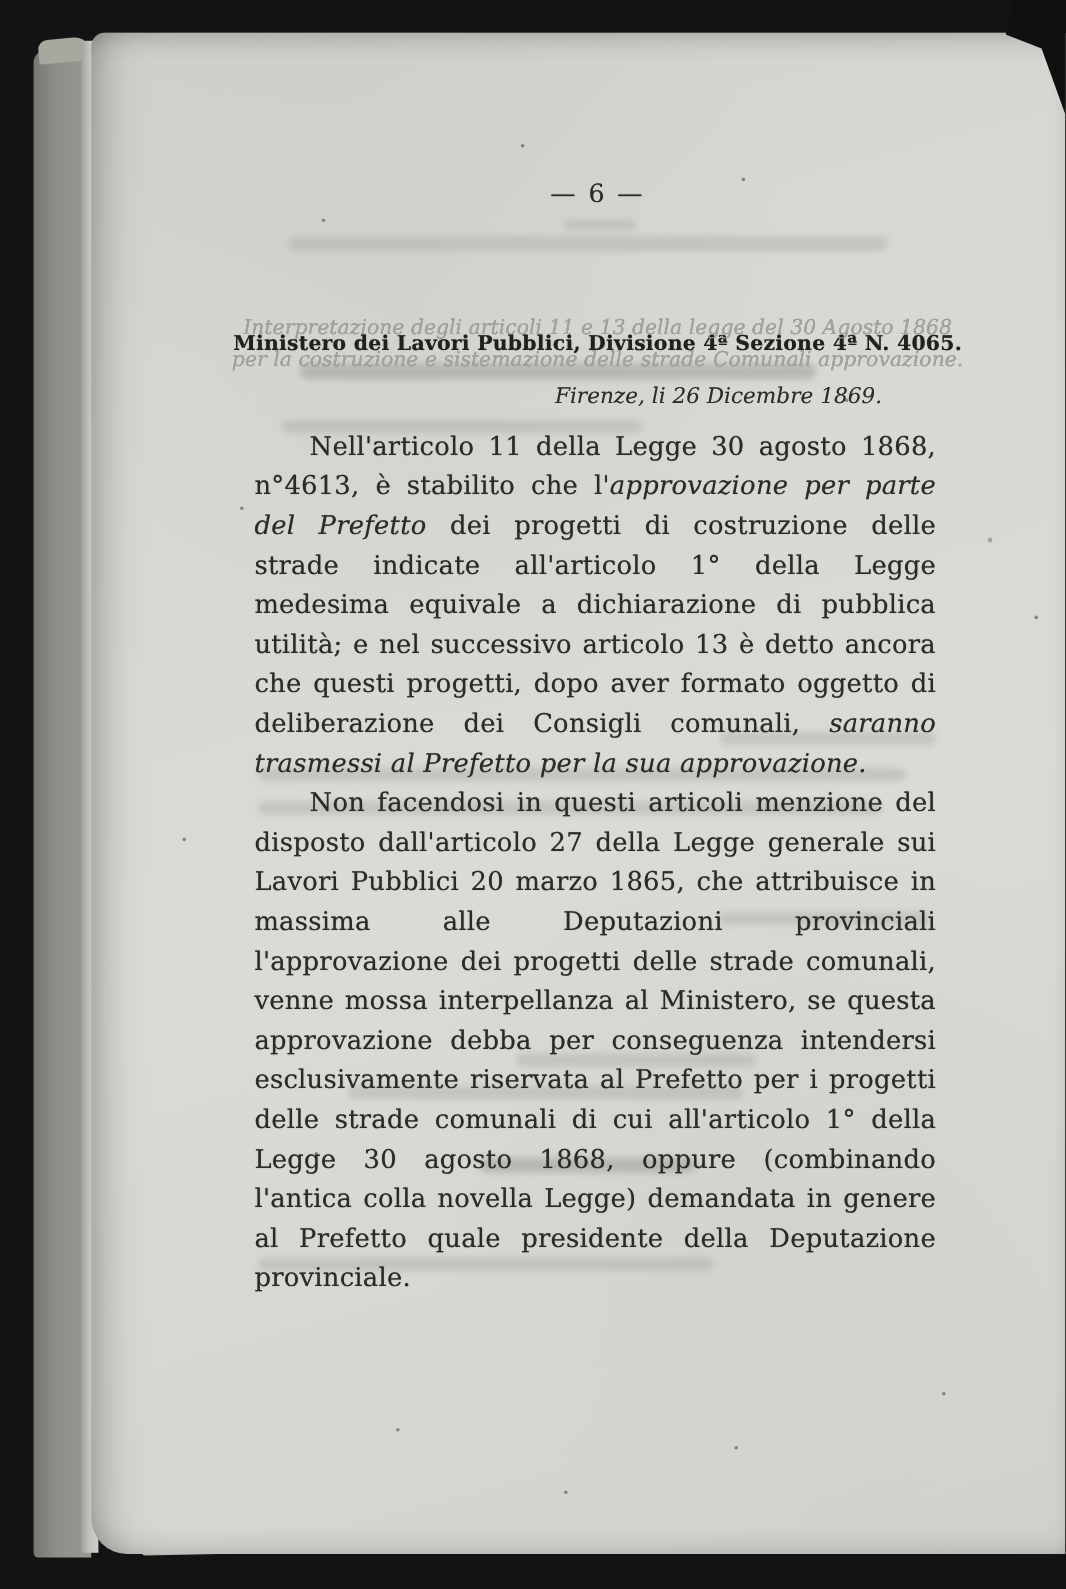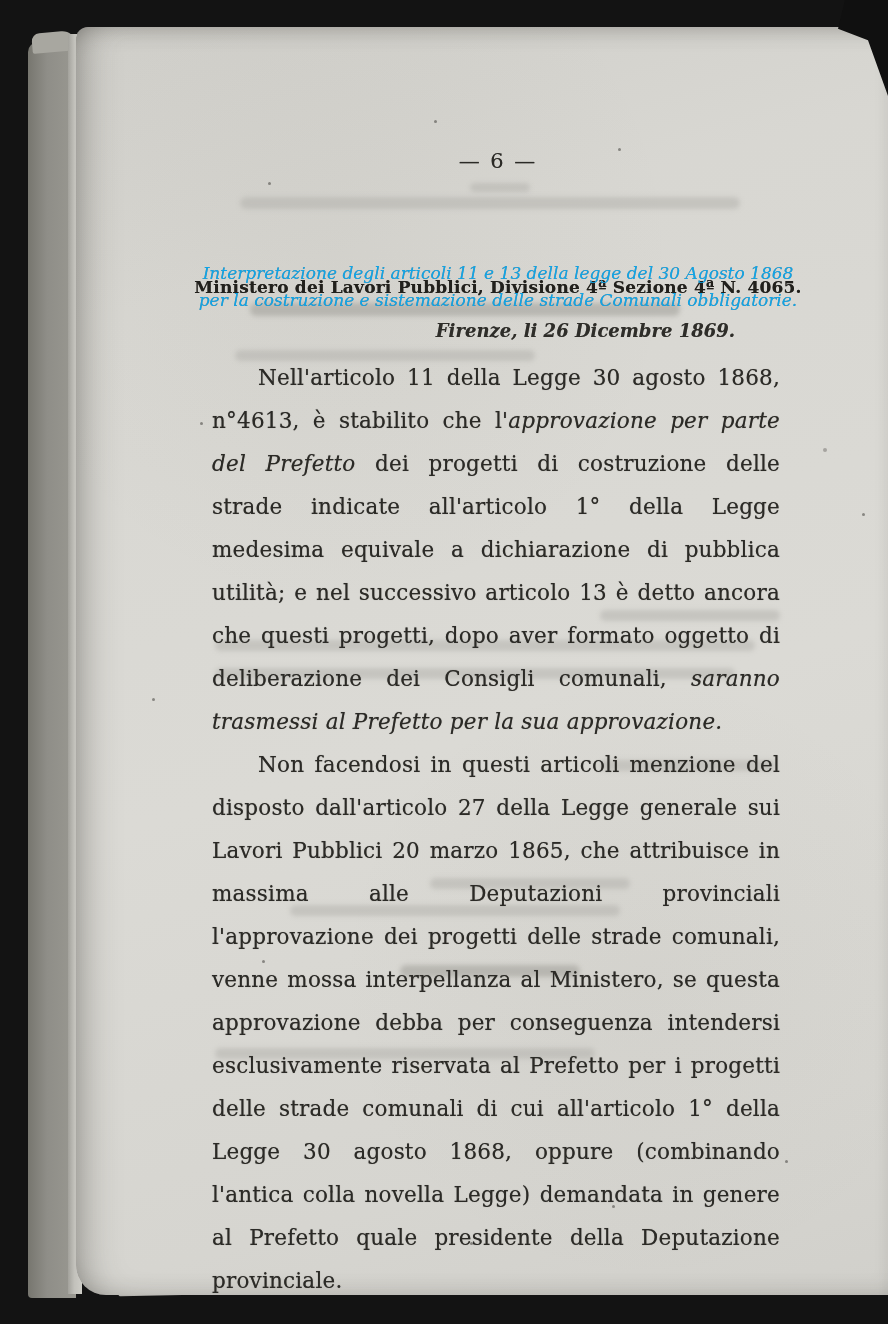--- a/index.html
+++ b/index.html
@@ -49,32 +49,31 @@
     text-shadow:0 0 .6px rgba(43,42,38,.55);
   }
   .doc-header{
     position:absolute;left:160px;top:229px;width:676px;text-align:center;
     font-size:17px;font-weight:bold;letter-spacing:.2px;color:#21201c;
     text-shadow:0 0 .6px rgba(33,32,28,.6);
     margin-top:48px;
   }
   .doc-subtitle{
     position:absolute;left:160px;top:260px;width:676px;text-align:center;
-    font-style:italic;font-size:17px;line-height:27px;color:#0ea5e9;
+    font-style:italic;font-size:17px;line-height:27px;color:#a3a3a3;
     text-shadow:0 0 .5px rgba(46,45,41,.5);
   }
   .dateline{
     position:absolute;left:212px;top:320px;width:523px;text-align:right;
     font-style:italic;font-size:18px;color:#2e2d29;
     text-shadow:0 0 .5px rgba(46,45,41,.5);
-    font-weight:bold;
   }
   .body-text{
     position:absolute;left:212px;top:356px;width:568px;
-    font-size:21.5px;line-height:43px;text-align:justify;
+    font-size:21.5px;line-height:33px;text-align:justify;
     letter-spacing:.2px;color:var(--ink,#2b2a26);
     text-shadow:0 0 .7px rgba(43,42,38,.6);
   }
   .body-text p{margin:0;text-indent:46px;}
   .body-text .it{font-style:italic;}
   
   .ghost{position:absolute;background:#b0afaa;opacity:.5;filter:blur(2.5px);border-radius:6px;}
   .ghost.dark{background:#a3a29c;opacity:.6;}
   
   .speck{position:absolute;width:3px;height:3px;border-radius:50%;background:#44423e;opacity:.55;}
@@ -118,21 +117,21 @@
   <div class="speck" style="left:612px;top:1205px;"></div>
   <div class="speck" style="left:330px;top:1190px;"></div>
   <div class="speck" style="left:470px;top:1242px;"></div>
 
   <div class="page-number">— 6 —</div>
 
   <div class="doc-header">Ministero dei Lavori Pubblici, Divisione 4ª Sezione 4ª N. 4065.</div>
 
   <div class="doc-subtitle">
     <div>Interpretazione degli articoli 11 e 13 della legge del 30 Agosto 1868</div>
-    <div>per la costruzione e sistemazione delle strade Comunali obbligatorie.</div>
+    <div>per la costruzione e sistemazione delle strade Comunali approvazione.</div>
   </div>
 
   <div class="dateline">Firenze, li 26 Dicembre 1869.</div>
 
   <div class="body-text">
       <p><span>Nell'articolo 11 della Legge 30 agosto 1868, n°4613, è stabilito che l'</span><span class="it">approvazione per parte del Prefetto</span><span> dei progetti di costruzione delle strade indicate all'articolo 1° della Legge medesima equivale a dichiarazione di pubblica utilità; e nel successivo articolo 13 è detto ancora che questi progetti, dopo aver formato oggetto di deliberazione dei Consigli comunali, </span><span class="it">saranno trasmessi al Prefetto per la sua approvazione.</span></p>
       <p><span>Non facendosi in questi articoli menzione del disposto dall'articolo 27 della Legge generale sui Lavori Pubblici 20 marzo 1865, che attribuisce in massima alle Deputazioni provinciali l'approvazione dei progetti delle strade comunali, venne mossa interpellanza al Ministero, se questa approvazione debba per conseguenza intendersi esclusivamente riservata al Prefetto per i progetti delle strade comunali di cui all'articolo 1° della Legge 30 agosto 1868, oppure (combinando l'antica colla novella Legge) demandata in genere al Prefetto quale presidente della Deputazione provinciale.</span></p>
     </div>
 
 </div>

